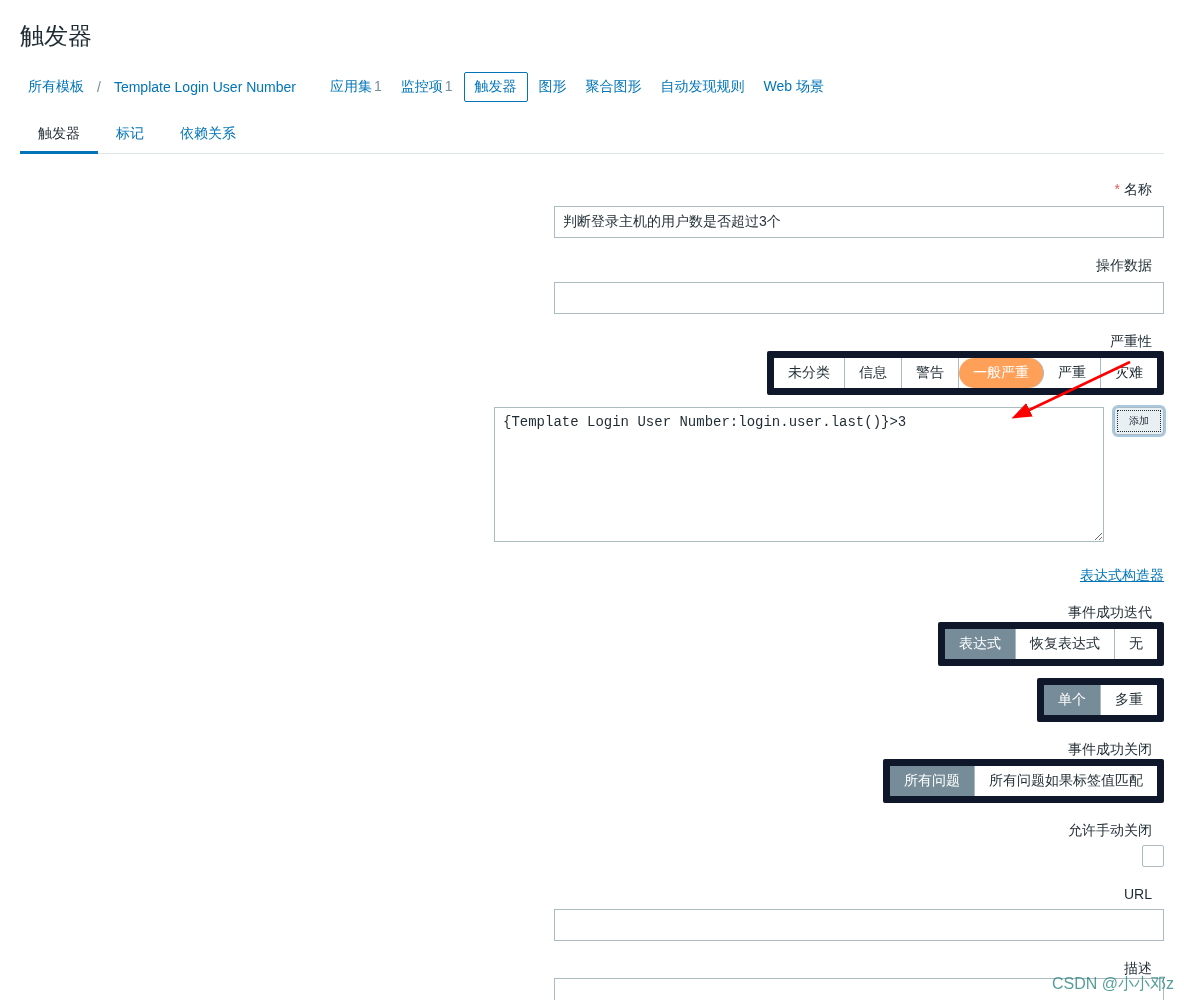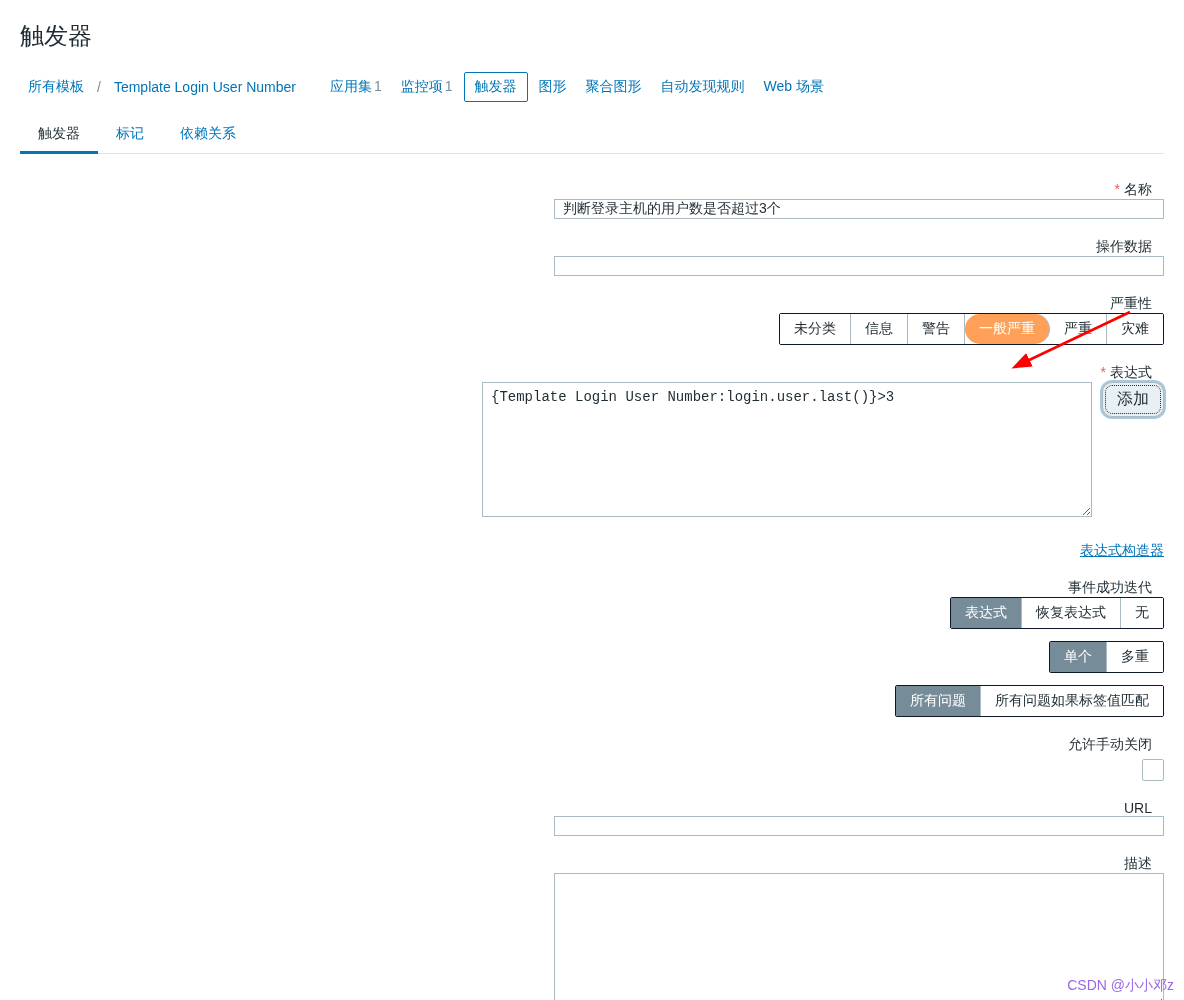--- a/index.html
+++ b/index.html
@@ -87,30 +87,30 @@
 
   input[type=text].txt, textarea.txt {
     border: 1px solid #acbbc2;
     padding: 6px 8px;
     font-size: 14px;
     font-family: inherit;
     color: #1f2c33;
     box-sizing: border-box;
     background: #fff;
   }
-  input[type=text].txt { height: 20px; }
+  input[type=text].txt { height: 32px; margin-top: 7px; }
   .w610 { width: 610px; }
   textarea.mono {
     font-family: "Courier New", monospace;
     resize: both;
   }
 
   .seg-group {
     display: inline-flex;
-    border: 1px solid #0f172a;
+    border: 7px solid #0f172a;
     border-radius: 2px;
     overflow: hidden;
   }
   .seg-group .seg {
     padding: 6px 14px;
     border-right: 1px solid #acbbc2;
     background: #fff;
     cursor: pointer;
     user-select: none;
     color: #1f2c33;
@@ -126,22 +126,22 @@
     color: #fff;
   }
 
   .btn {
     display: inline-block;
     padding: 6px 14px;
     border: 1px solid #acbbc2;
     background: #fff;
     color: #1f2c33;
     cursor: pointer;
-    font-size: 16px;
-    border-radius: 10px;
+    font-size: 10px;
+    border-radius: 4px;
   }
   .btn.focused {
     background: #e8f0f4;
     outline: 1px dotted #1f2c33;
     outline-offset: -4px;
     box-shadow: 0 0 0 2px #a8c8e0;
   }
   .btn.primary {
     background: #0275b8;
     border-color: #0275b8;
@@ -166,22 +166,22 @@
     margin-top: 5px;
   }
   .arrow {
     position: absolute;
     pointer-events: none;
   }
   .watermark {
     position: fixed;
     right: 10px;
     bottom: 5px;
-    color: #6d28d9;
-    font-size: 14px;
+    color: #0f766e;
+    font-size: 16px;
     opacity: 0.7;
   }
 </style>
 </head>
 <body>
 
 <h1 class="page-title">触发器</h1>
 
 <div class="breadcrumb-nav">
   <a href="#">所有模板</a>
@@ -227,21 +227,20 @@
         <div class="seg">信息</div>
         <div class="seg">警告</div>
         <div class="seg sev-sel">一般严重</div>
         <div class="seg">严重</div>
         <div class="seg">灾难</div>
       </div>
     </div>
   </div>
 
   <div class="form-row" style="position:relative;">
-    <div class="form-label"><span class="req">*</span><span>表达式</span></div>
     <div class="form-control">
       <textarea class="txt mono w610" style="height: 135px;">{Template Login User Number:login.user.last()}&gt;3</textarea>
       <button class="btn focused">添加</button>
     </div>
     <svg class="arrow" style="left:930px; top:-50px;" width="130" height="70">
       <defs>
           <marker id="ah" markerWidth="10" markerHeight="10" refX="2" refY="3" orient="auto">
             <path d="M0,0 L0,6 L8,3 z" fill="#ff0000"></path>
           </marker>
         </defs>
@@ -270,20 +269,21 @@
   <div class="form-row">
     <div class="form-control">
       <div class="seg-group">
         <div class="seg gray-sel">单个</div>
         <div class="seg">多重</div>
       </div>
     </div>
   </div>
 
   <div class="form-row">
+    <div class="form-label">事件成功关闭</div>
     <div class="form-control">
       <div class="seg-group">
         <div class="seg gray-sel">所有问题</div>
         <div class="seg">所有问题如果标签值匹配</div>
       </div>
     </div>
   </div>
 
   <div class="form-row">
     <div class="form-label">允许手动关闭</div>

